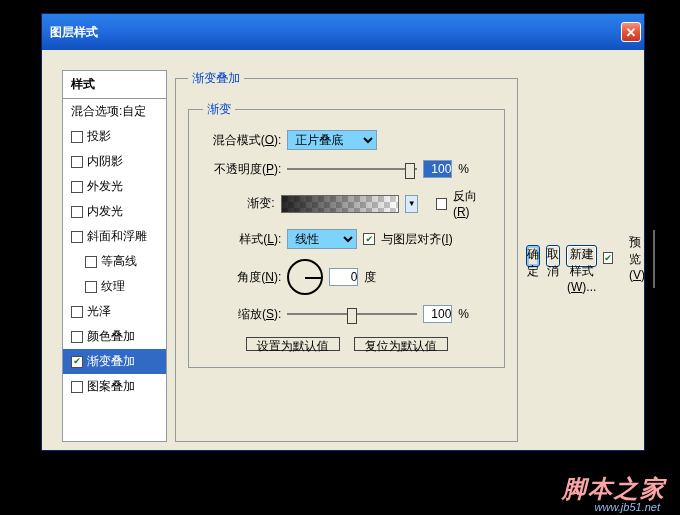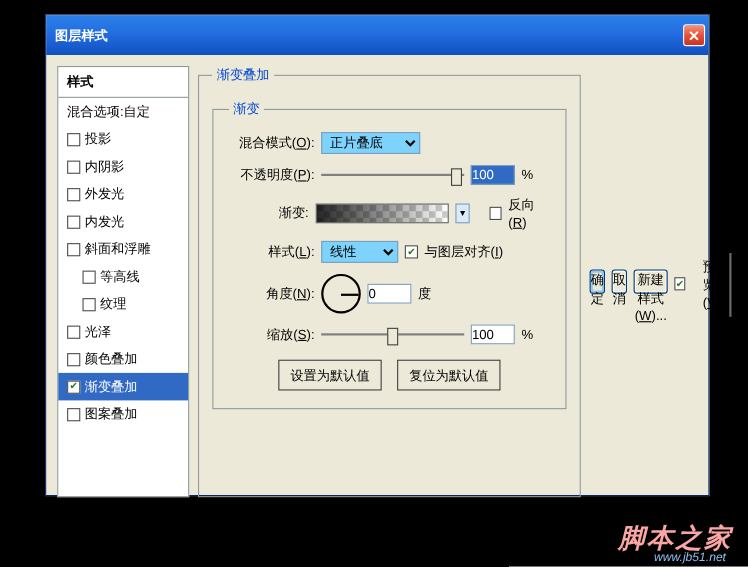--- a/index.html
+++ b/index.html
@@ -1,49 +1,49 @@
 <!DOCTYPE html>
 <html><head>
 <meta charset="utf-8">
 <style>
 *{box-sizing:border-box;margin:0;padding:0;font-family:"Microsoft YaHei",SimSun,sans-serif;font-size:12px}
 body{background:#000;width:680px;height:515px;position:relative}
 .dialog{position:absolute;left:41px;top:13px;width:604px;height:438px;background:#ece9d8;border:1px solid #0a246a}
 .titlebar{height:36px;background:linear-gradient(to bottom,#2a80e8 0%,#236de0 45%,#1150c0 100%);display:flex;align-items:center;padding:0 3px 0 8px;color:#fff;font-weight:bold}
 .titlebar-text{flex:1}
 .close-btn{width:20px;height:20px;background:linear-gradient(to bottom,#f5937a,#e85238 50%,#c83420);border:1px solid #fff;border-radius:3px;display:flex;align-items:center;justify-content:center;color:#fff;font-weight:bold;font-size:13px;cursor:pointer}
-.body{display:flex;padding:10px;gap:8px;height:calc(100% - 24px)}
+.body{display:flex;padding:20px;gap:8px;height:calc(100% - 24px)}
 .sidebar{width:120px;border:1px solid #919b9c;background:#fff;display:flex;flex-direction:column}
 .side-header{padding:5px 8px;border-bottom:1px solid #919b9c;font-weight:bold}
 .side-item{padding:4px 8px;display:flex;align-items:center;gap:4px;cursor:pointer}
 .side-item.sub{padding-left:22px}
 .side-item.selected{background:#316ac5;color:#fff}
 .cb{width:12px;height:12px;border:1px solid #4d4d4d;background:#fff;display:inline-flex;align-items:center;justify-content:center;font-size:9px;color:#217a21;line-height:1}
 .cb.checked::before{content:"✔"}
 .main{flex:1;position:relative}
 fieldset{border:1px solid #919b9c;padding:10px 12px 14px;margin-bottom:0}
 fieldset.outer{height:100%}
 fieldset.inner{margin-top:4px;padding:12px 14px 16px}
 legend{padding:0 4px;color:#0046d5}
 .row{display:flex;align-items:center;margin-bottom:10px;gap:6px}
 .lbl{width:78px;text-align:right}
 .u{text-decoration:underline}
 select,input[type=text]{border:1px solid #7f9db9;background:#7dd3fc;height:20px;padding:0 3px}
 select{width:90px}
 .slider{position:relative;width:130px;height:14px}
 .slider-track{position:absolute;top:6px;left:0;right:0;height:2px;background:#808080}
 .slider-thumb{position:absolute;top:1px;width:10px;height:16px;background:#ece9d8;border:1px solid #404040}
-.numbox{width:40px;text-align:left;border:1px solid #7f9db9;height:18px}
+.numbox{width:29px;text-align:right;border:1px solid #7f9db9;height:18px}
 .numbox.hl{background:#316ac5;color:#fff}
 .grad-swatch{width:130px;height:18px;border:1px solid #666;background:repeating-conic-gradient(#fff 0 25%,#ccc 0 50%) 0 0/12px 12px;position:relative;cursor:pointer}
 .grad-swatch::after{content:"";position:absolute;inset:0;background:linear-gradient(to right,rgba(0,0,0,0.85),rgba(0,0,0,0))}
 .dd-arrow{width:14px;height:18px;border:1px solid #7f9db9;background:#dbeaf9;display:flex;align-items:center;justify-content:center;font-size:8px;cursor:pointer}
 .angle-dial{width:36px;height:36px;border:2px solid #000;border-radius:50%;position:relative;background:#ece9d8}
 .angle-dial::after{content:"";position:absolute;left:50%;top:50%;width:16px;height:2px;background:#000;transform-origin:left center}
-.btn{height:28px;border:1px solid #404040;background:#ece9d8;padding:0 10px;cursor:pointer;border-radius:0}
+.btn{height:14px;border:1px solid #404040;background:#ece9d8;padding:0 10px;cursor:pointer;border-radius:0}
 .btn-row{display:flex;gap:14px;justify-content:center;margin-top:14px}
 .right{width:98px;display:flex;flex-direction:row;gap:6px;align-items:center}
 .rbtn{width:96px;height:22px;border:1px solid #003c74;background:#ece9d8;border-radius:3px;cursor:pointer;box-shadow:inset 0 0 0 1px #fff}
 .rbtn.primary{box-shadow:inset 0 0 0 2px #90c8f6,inset 0 0 0 1px #fff}
 .preview-cb{display:flex;align-items:center;gap:16px;margin-top:4px}
 .preview-swatch{width:58px;height:58px;border:1px solid #696969;background:linear-gradient(135deg,#1f1f1f,#9e9e9e);margin-top:6px;box-shadow:2px 2px 2px rgba(0,0,0,0.3)}
 .watermark{position:absolute;right:14px;bottom:10px;color:#fca5a5;font-family:"KaiTi",serif;font-size:24px;font-style:italic;font-weight:bold;letter-spacing:2px}
 .watermark-sub{position:absolute;right:20px;bottom:2px;color:#8fbff0;font-size:11px;font-style:italic}
 </style>
 </head>

